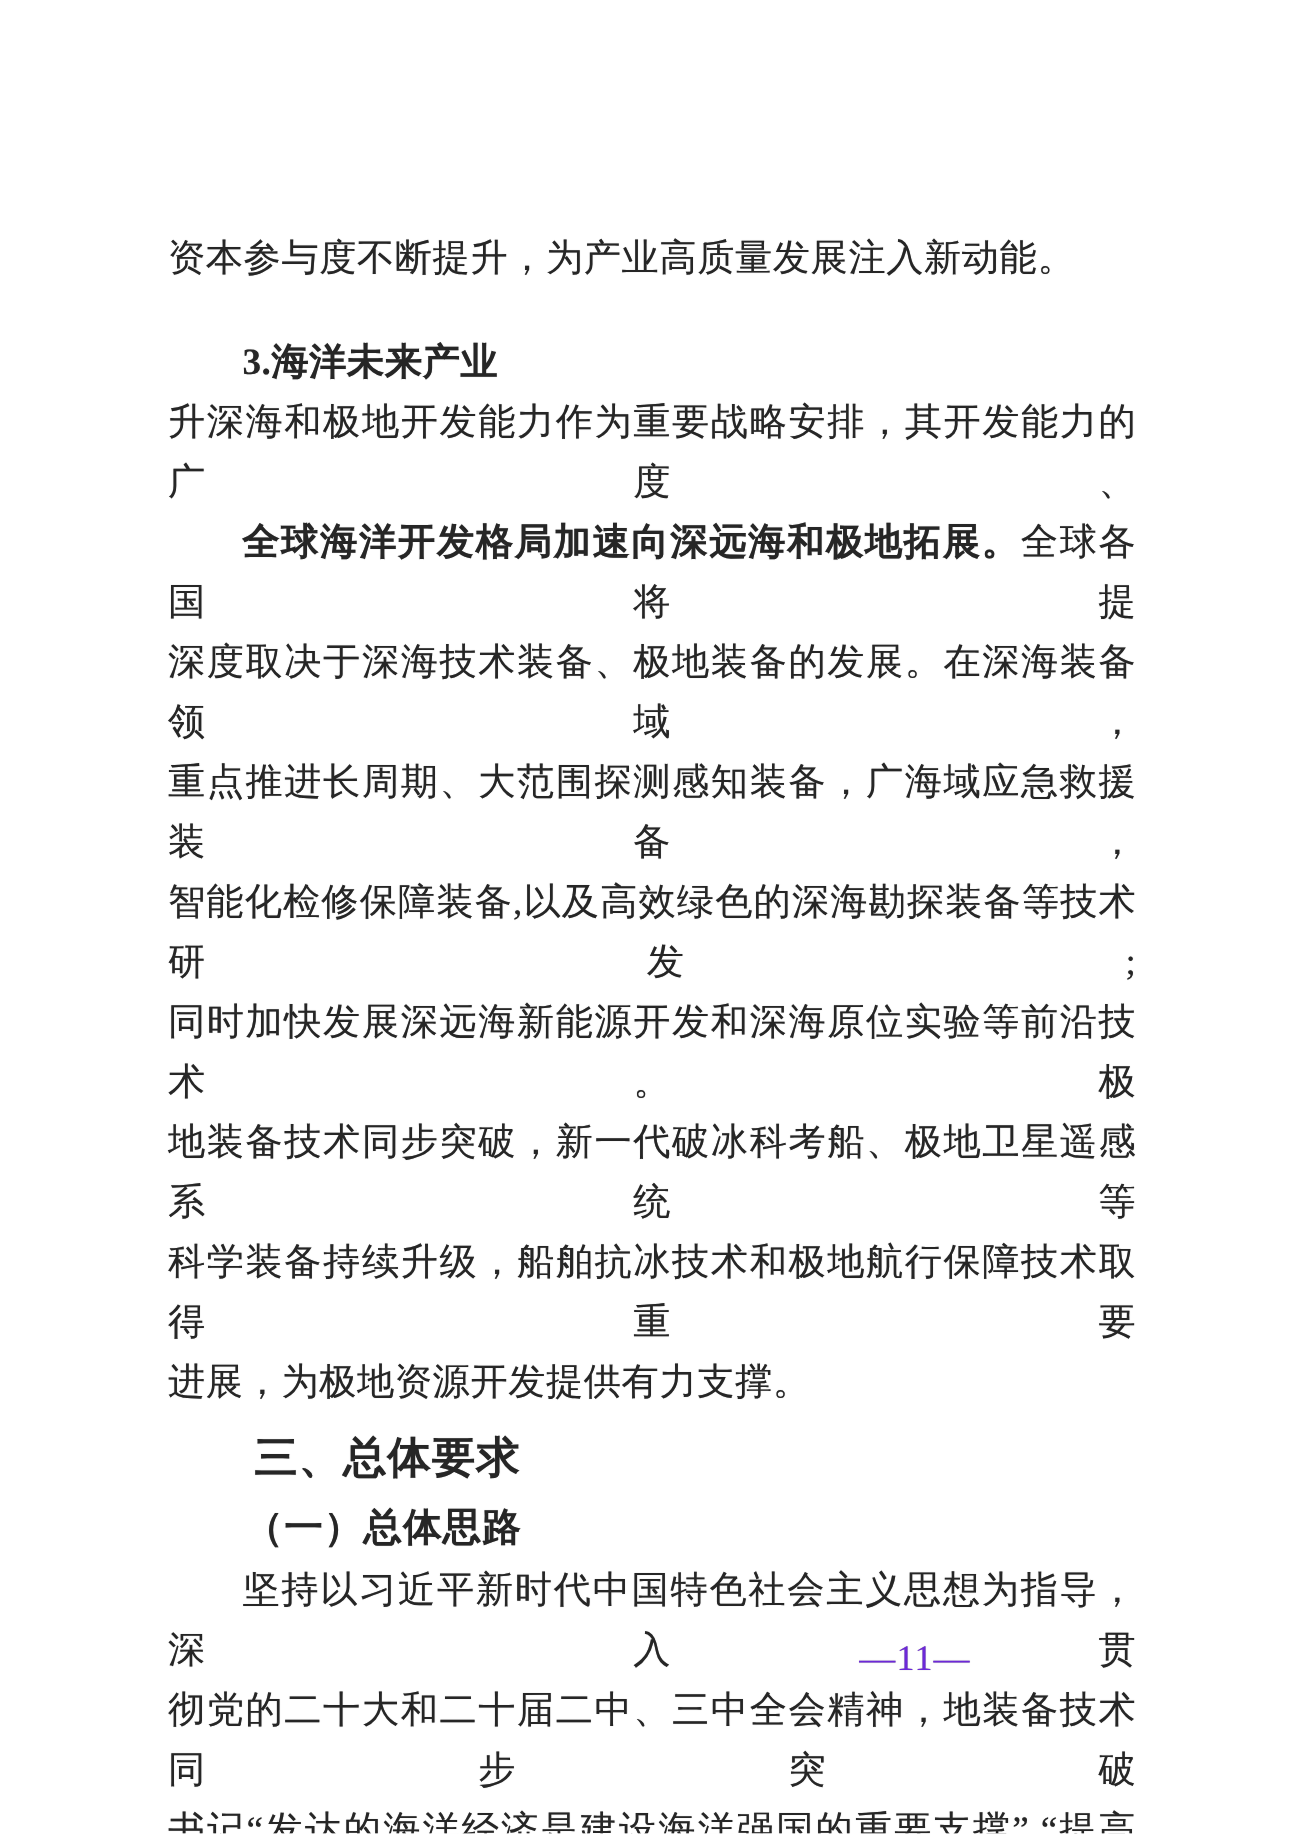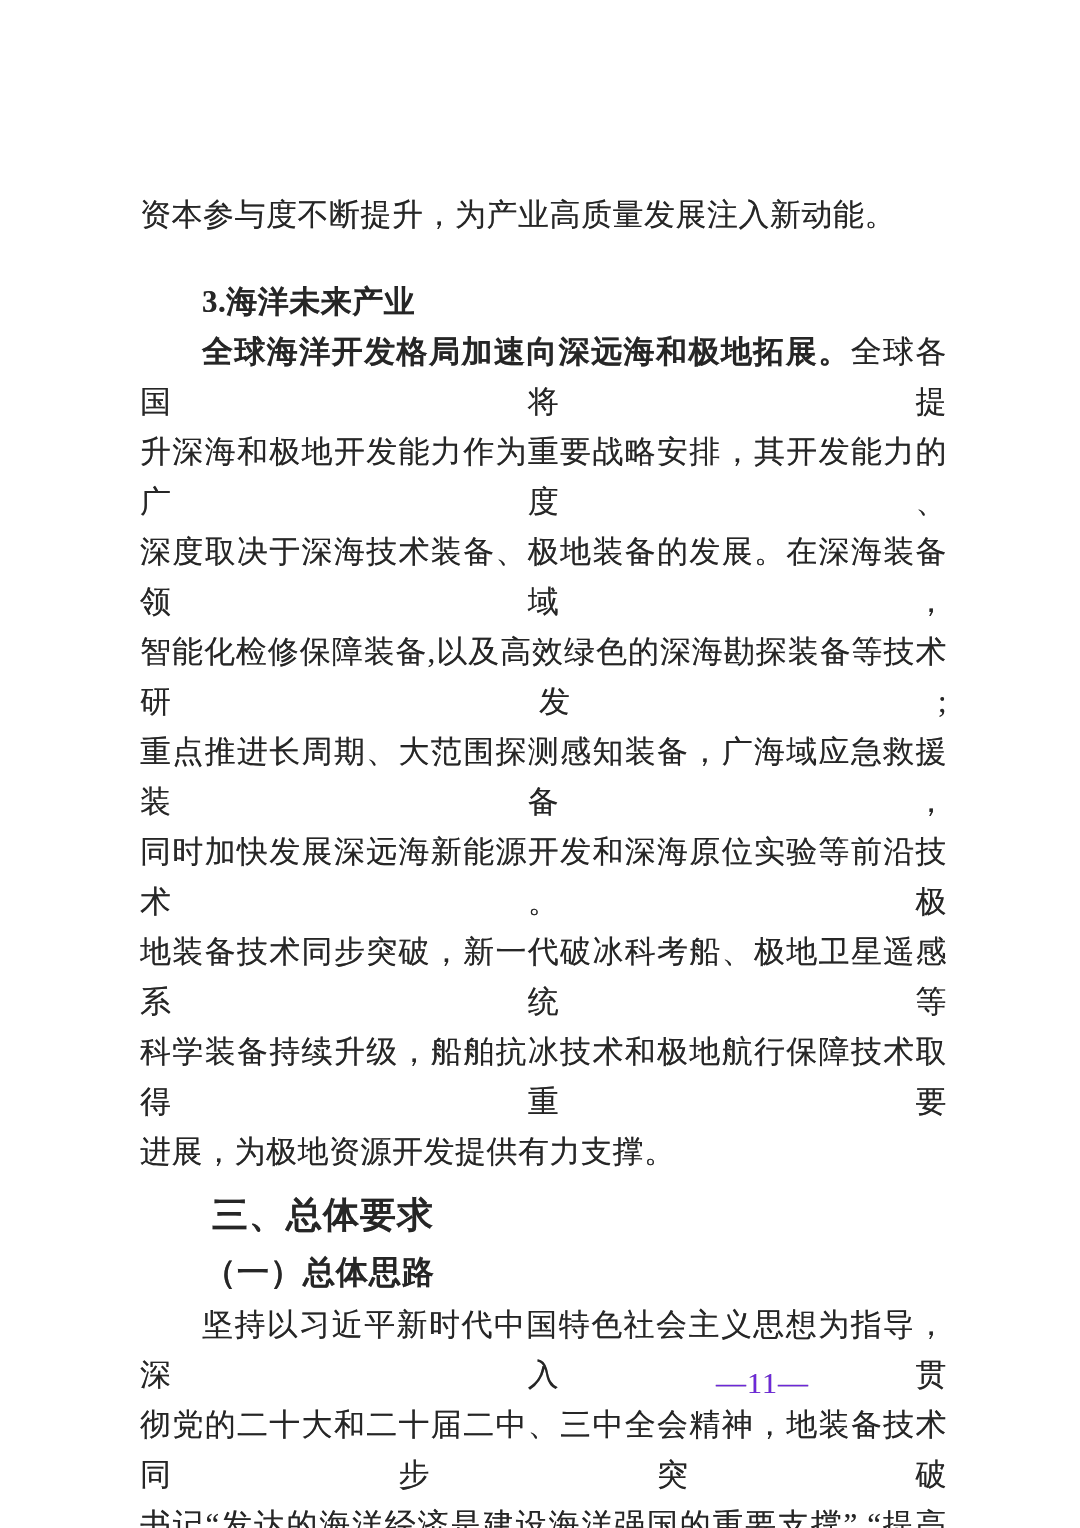--- a/index.html
+++ b/index.html
@@ -84,26 +84,26 @@
 </head>
 <body>
 
 <div class="page">
   <div class="content">
 
     <div class="line para-end">资本参与度不断提升，为产业高质量发展注入新动能。</div>
 
     <div class="h3num">3.海洋未来产业</div>
 
+    <div class="line">升深海和极地开发能力作为重要战略安排，其开发能力的广度、</div>
+
     <div class="line indent"><span class="bold-lead">全球海洋开发格局加速向深远海和极地拓展。</span><span>全球各国将提</span></div>
-
-    <div class="line">升深海和极地开发能力作为重要战略安排，其开发能力的广度、</div>
     <div class="line">深度取决于深海技术装备、极地装备的发展。在深海装备领域，</div>
+    <div class="line">重点推进长周期、大范围探测感知装备，广海域应急救援装备，</div>
     <div class="line">智能化检修保障装备,以及高效绿色的深海勘探装备等技术研发;</div>
-    <div class="line">重点推进长周期、大范围探测感知装备，广海域应急救援装备，</div>
     <div class="line">同时加快发展深远海新能源开发和深海原位实验等前沿技术。极</div>
     <div class="line">地装备技术同步突破，新一代破冰科考船、极地卫星遥感系统等</div>
     <div class="line">科学装备持续升级，船舶抗冰技术和极地航行保障技术取得重要</div>
     <div class="line para-end">进展，为极地资源开发提供有力支撑。</div>
 
     <div class="section-h">三、总体要求</div>
     <div class="sub-h">（一）总体思路</div>
 
     <div class="line indent">坚持以习近平新时代中国特色社会主义思想为指导，深入贯</div>
     <div class="line">彻党的二十大和二十届二中、三中全会精神，地装备技术同步突破</div>

